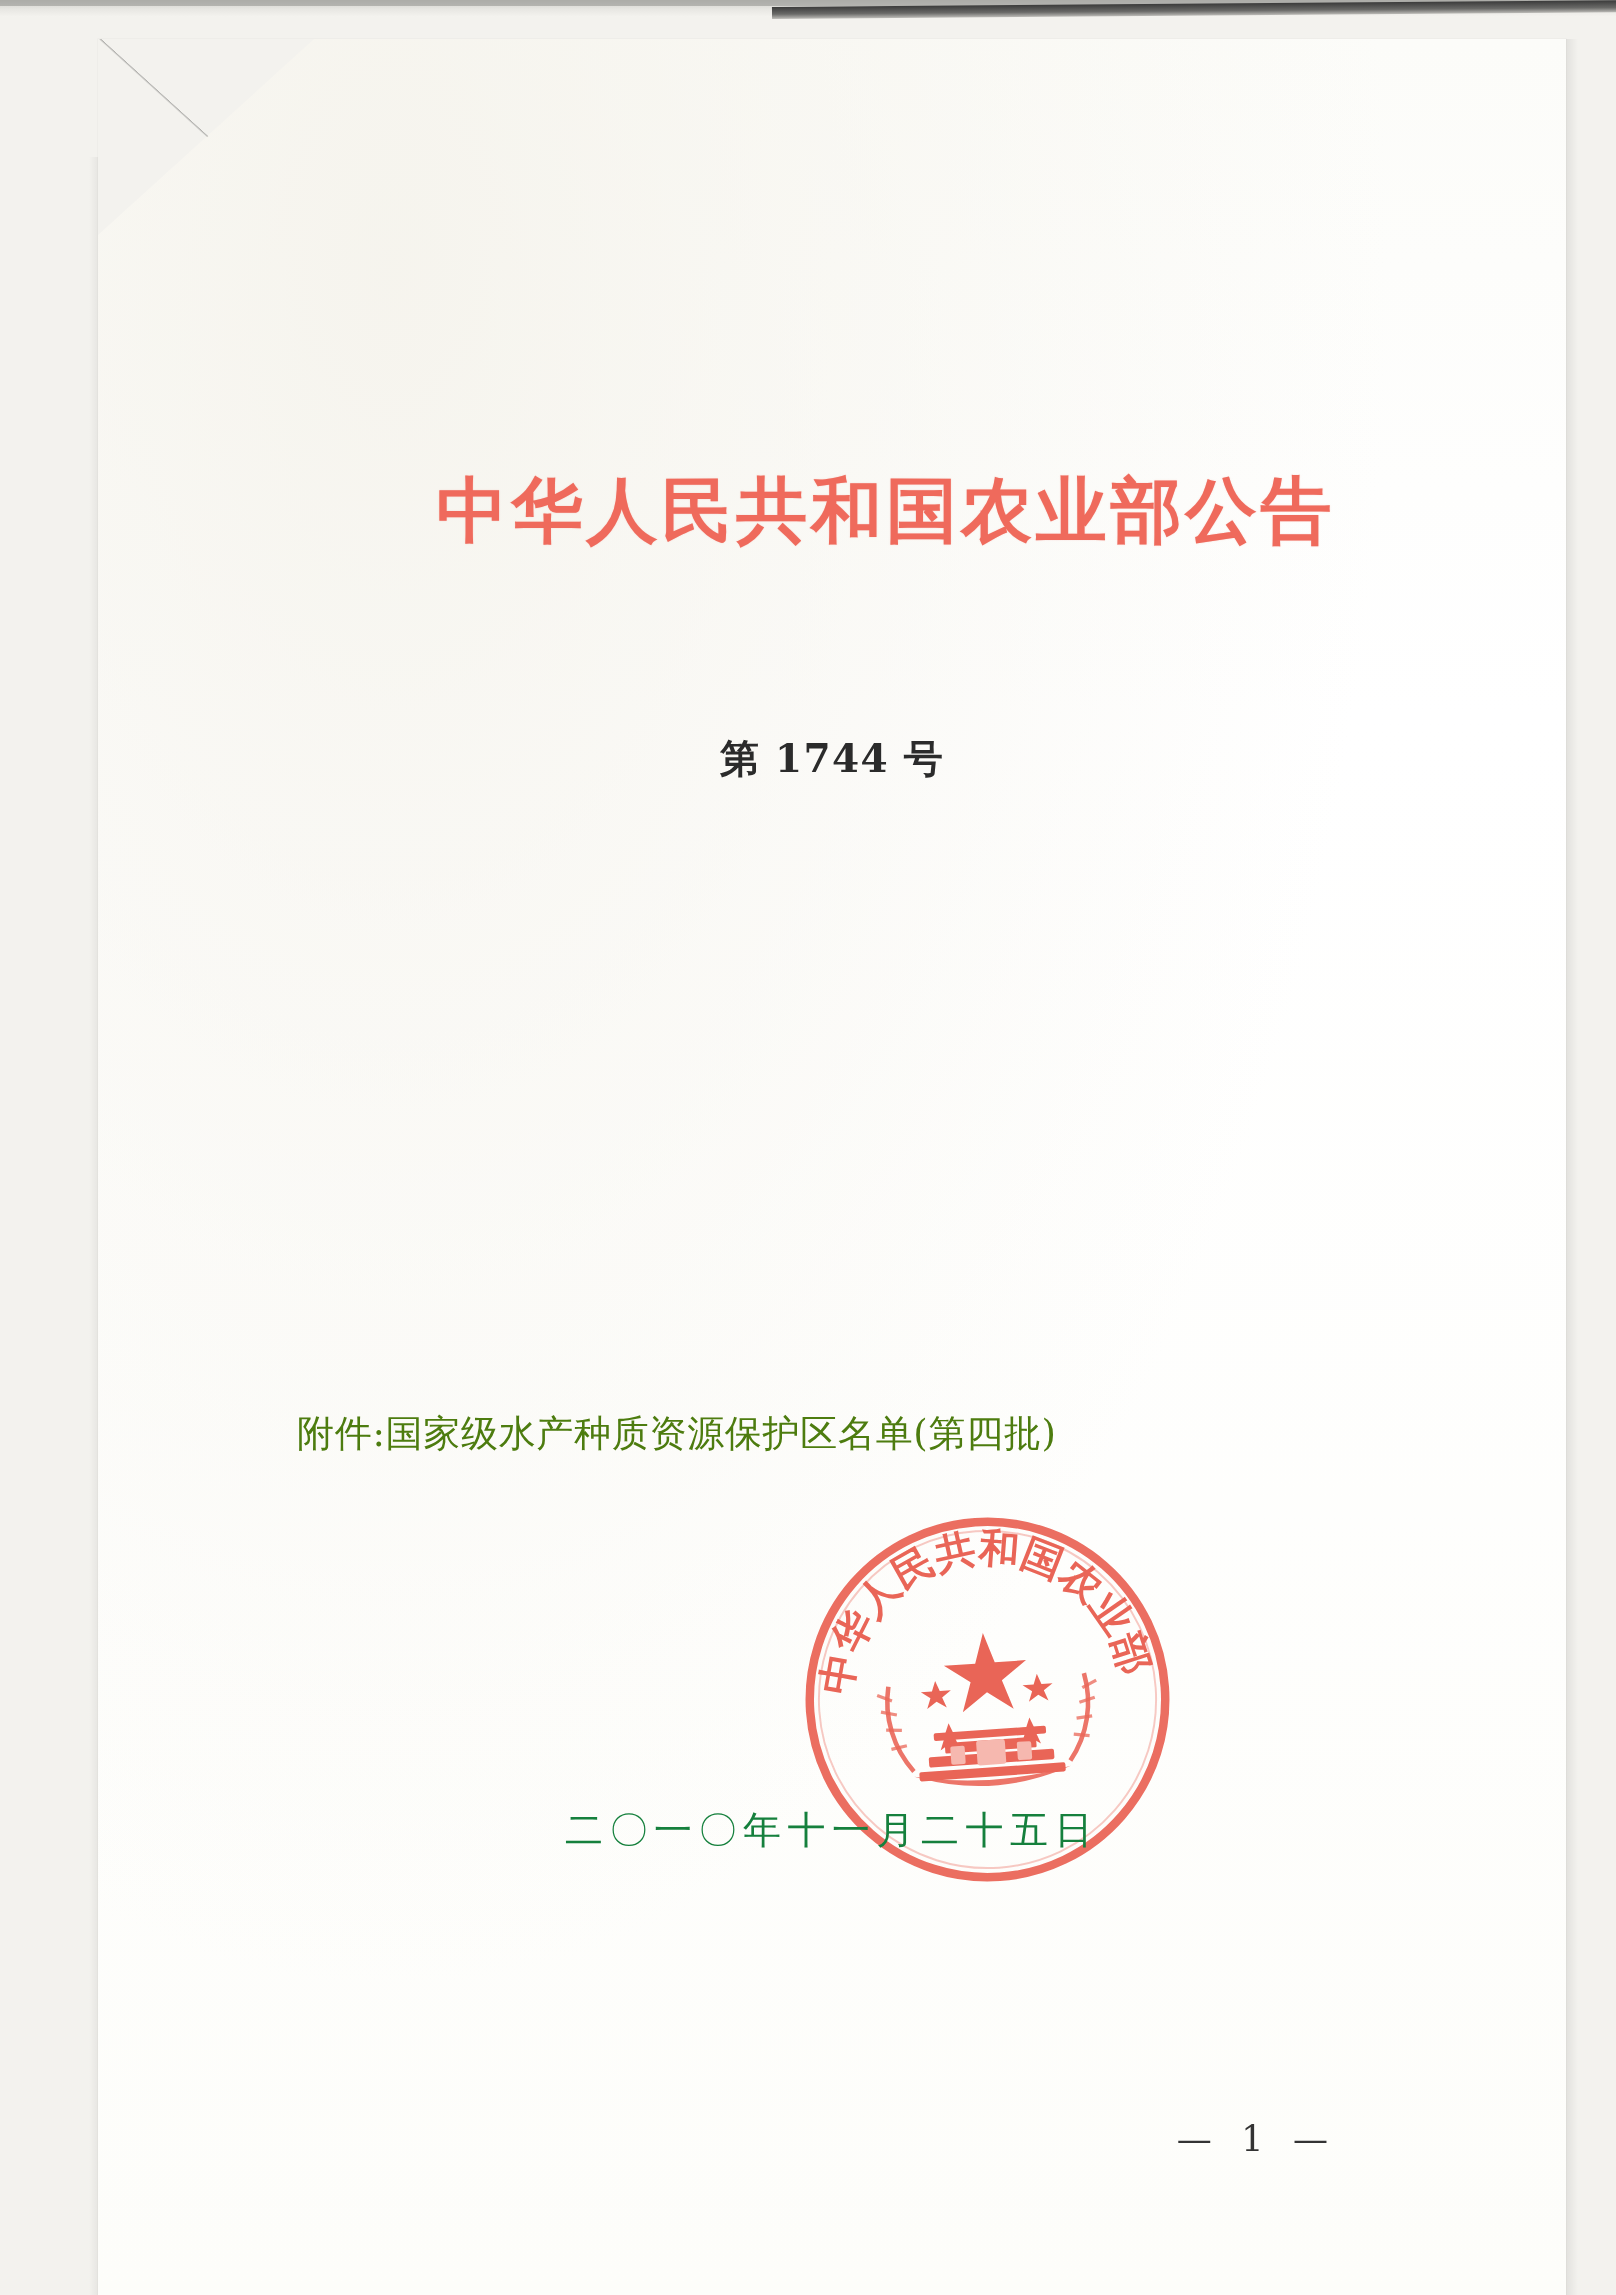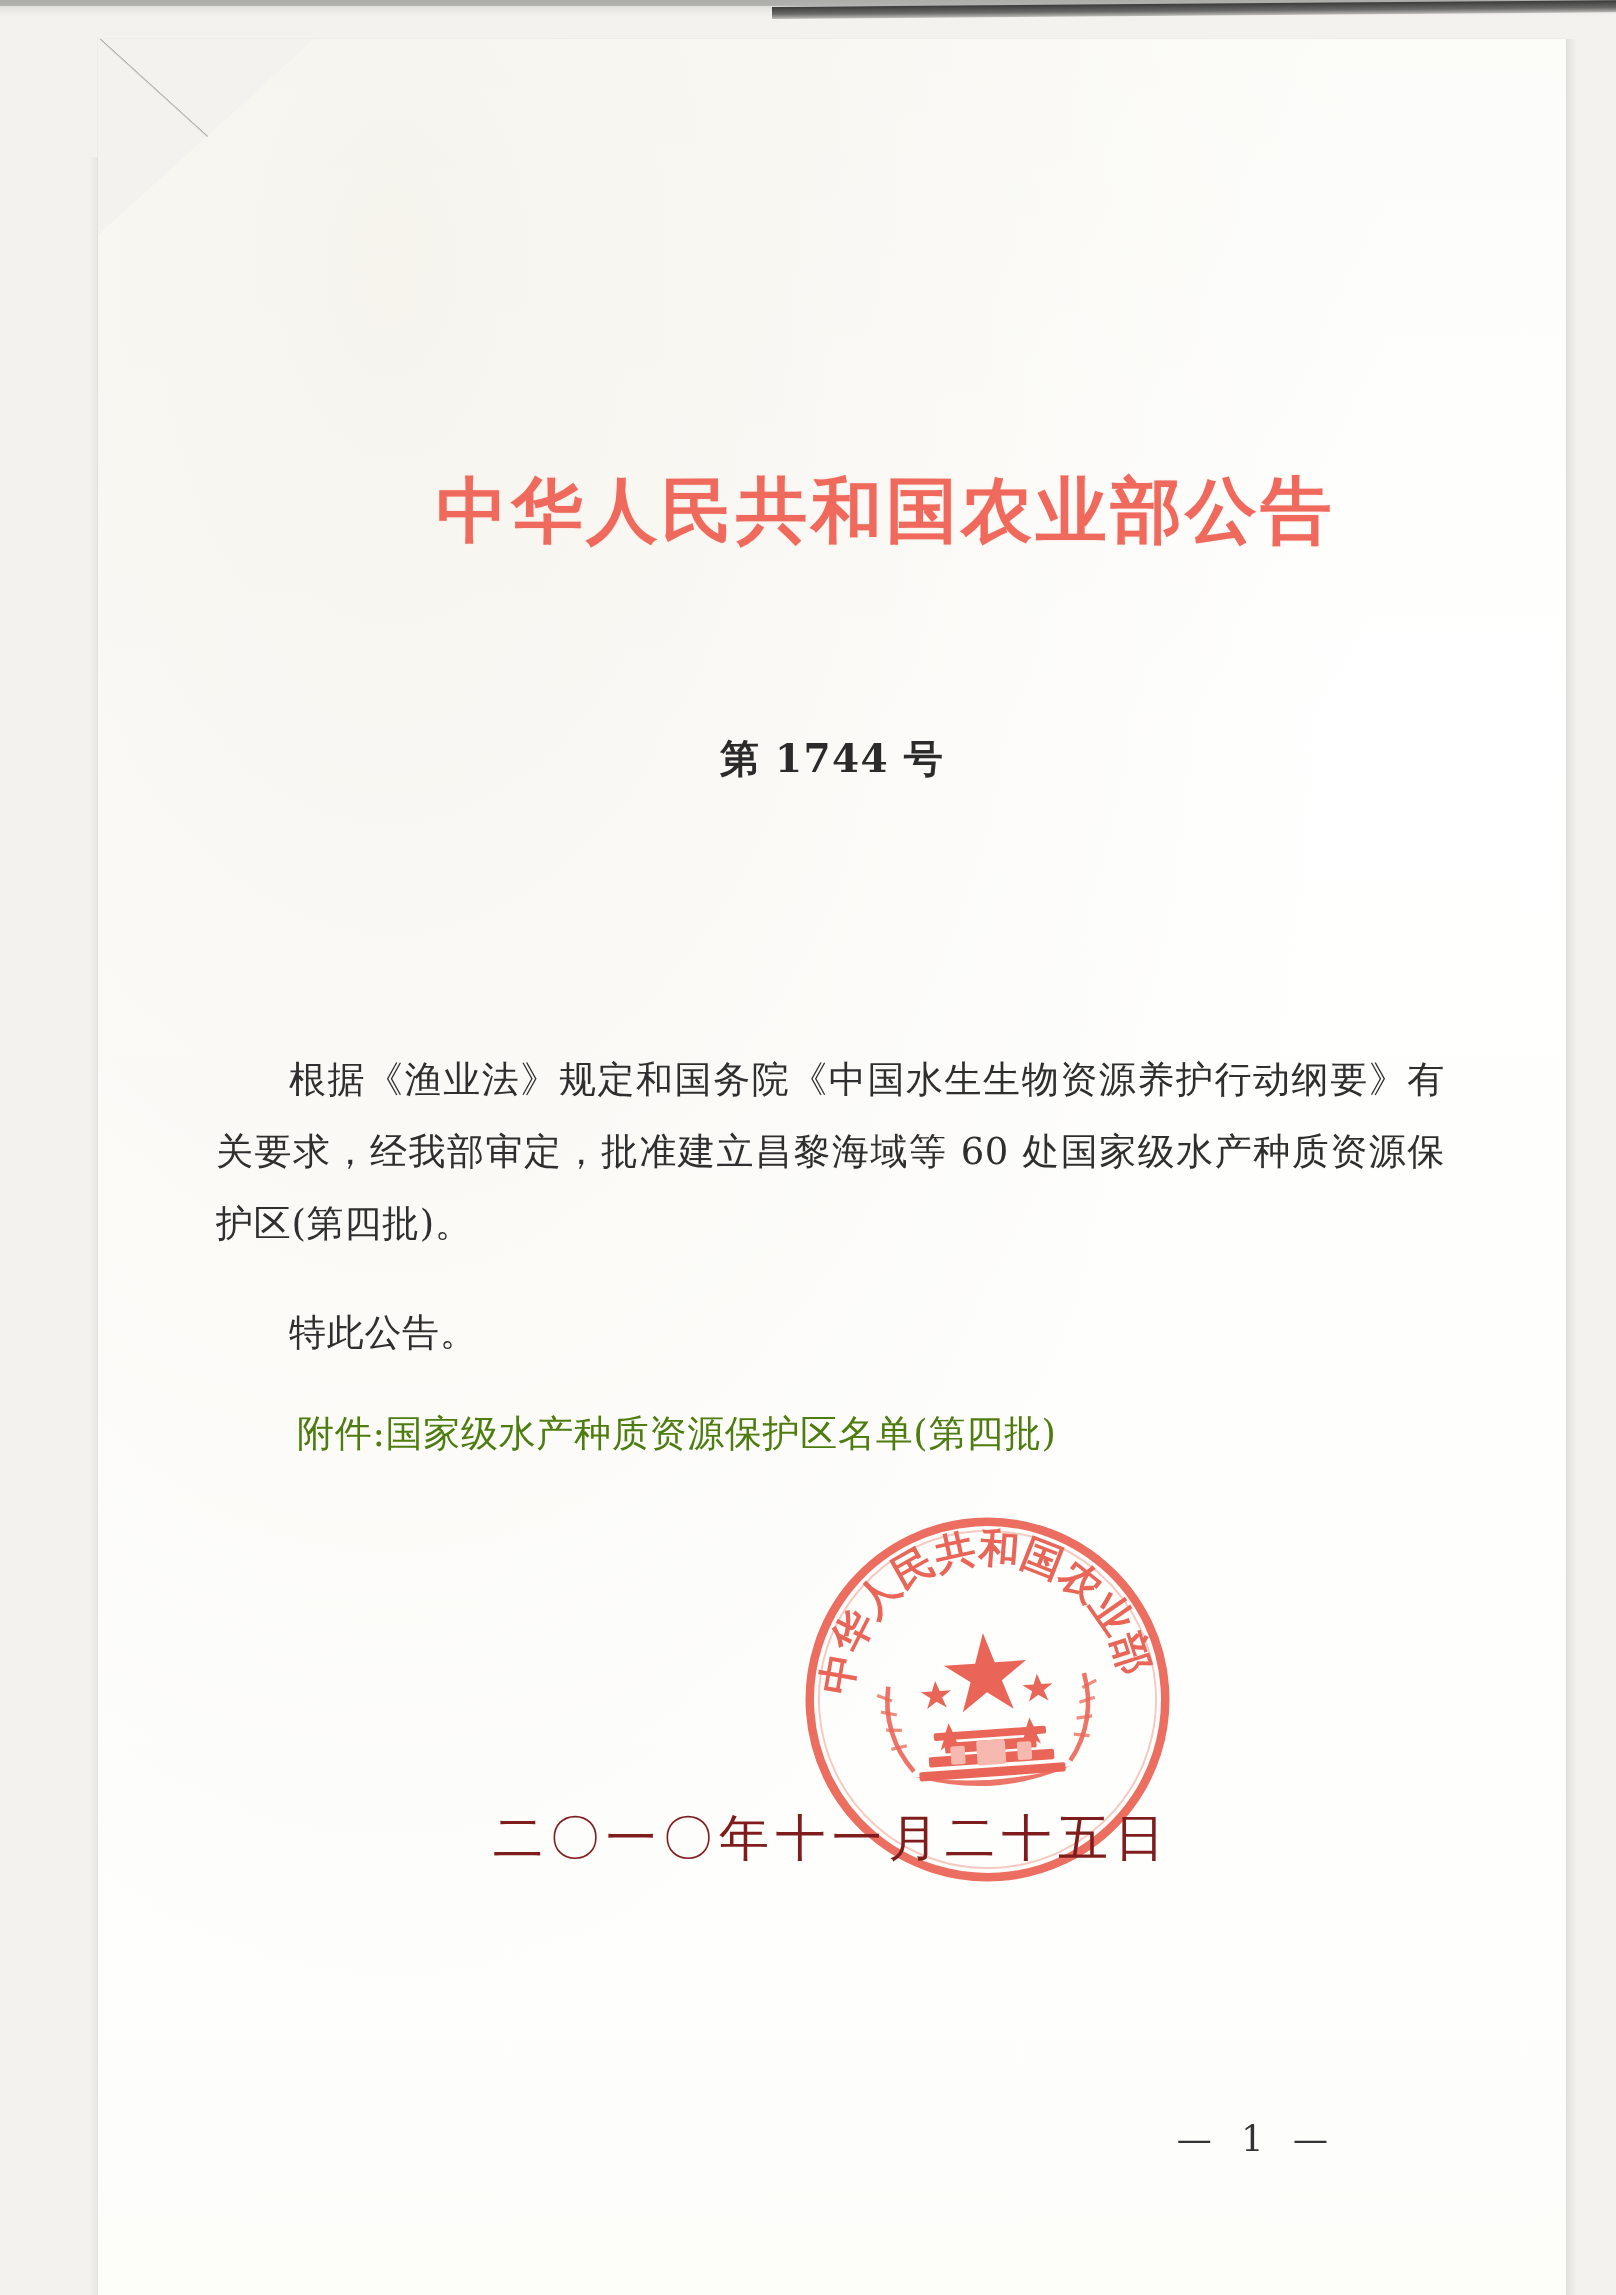--- a/index.html
+++ b/index.html
@@ -177,23 +177,23 @@
     letter-spacing: 0.7px;
   }
 
   .date-line {
     position: absolute;
     left: 0;
     top: 1766px;
     width: 1468px;
     text-align: center;
     font-family: "DejaVu Serif", "Liberation Serif", serif;
-    font-size: 50px;
+    font-size: 38px;
     letter-spacing: 6.5px;
-    color: #7f1d1d;
+    color: #15803d;
     box-sizing: border-box;
   }
 
   .page-number {
     position: absolute;
     left: 0;
     top: 2080px;
     width: 1468px;
     text-align: center;
     padding-left: 850px;
@@ -239,24 +239,20 @@
     <div class="paper-corner-line"></div>
     <div class="paper-left-shadow"></div>
     <div class="paper-right-shadow"></div>
 
     <div class="doc">
 
       <div class="doc-title">中华人民共和国农业部公告</div>
 
       <div class="doc-number">第 1744 号</div>
 
-      <div class="body-block">
-        <p class="body-p">根据《渔业法》规定和国务院《中国水生生物资源养护行动纲要》有关要求，经我部审定，批准建立昌黎海域等 60 处国家级水产种质资源保护区(第四批)。</p>
-        <p class="body-p">特此公告。</p>
-      </div>
 
       <div class="attachment">附件:国家级水产种质资源保护区名单(第四批)</div>
 
       <div class="seal">
         <svg width="379" height="379" viewBox="0 0 580 580" aria-hidden="true">
           <defs>
             <path id="sealArc" d="M 80,290 A 210,210 0 1 1 500,290"></path>
             <path id="sealArcBottom" d="M 500,290 A 210,210 0 1 1 80,290"></path>
           </defs>
 

